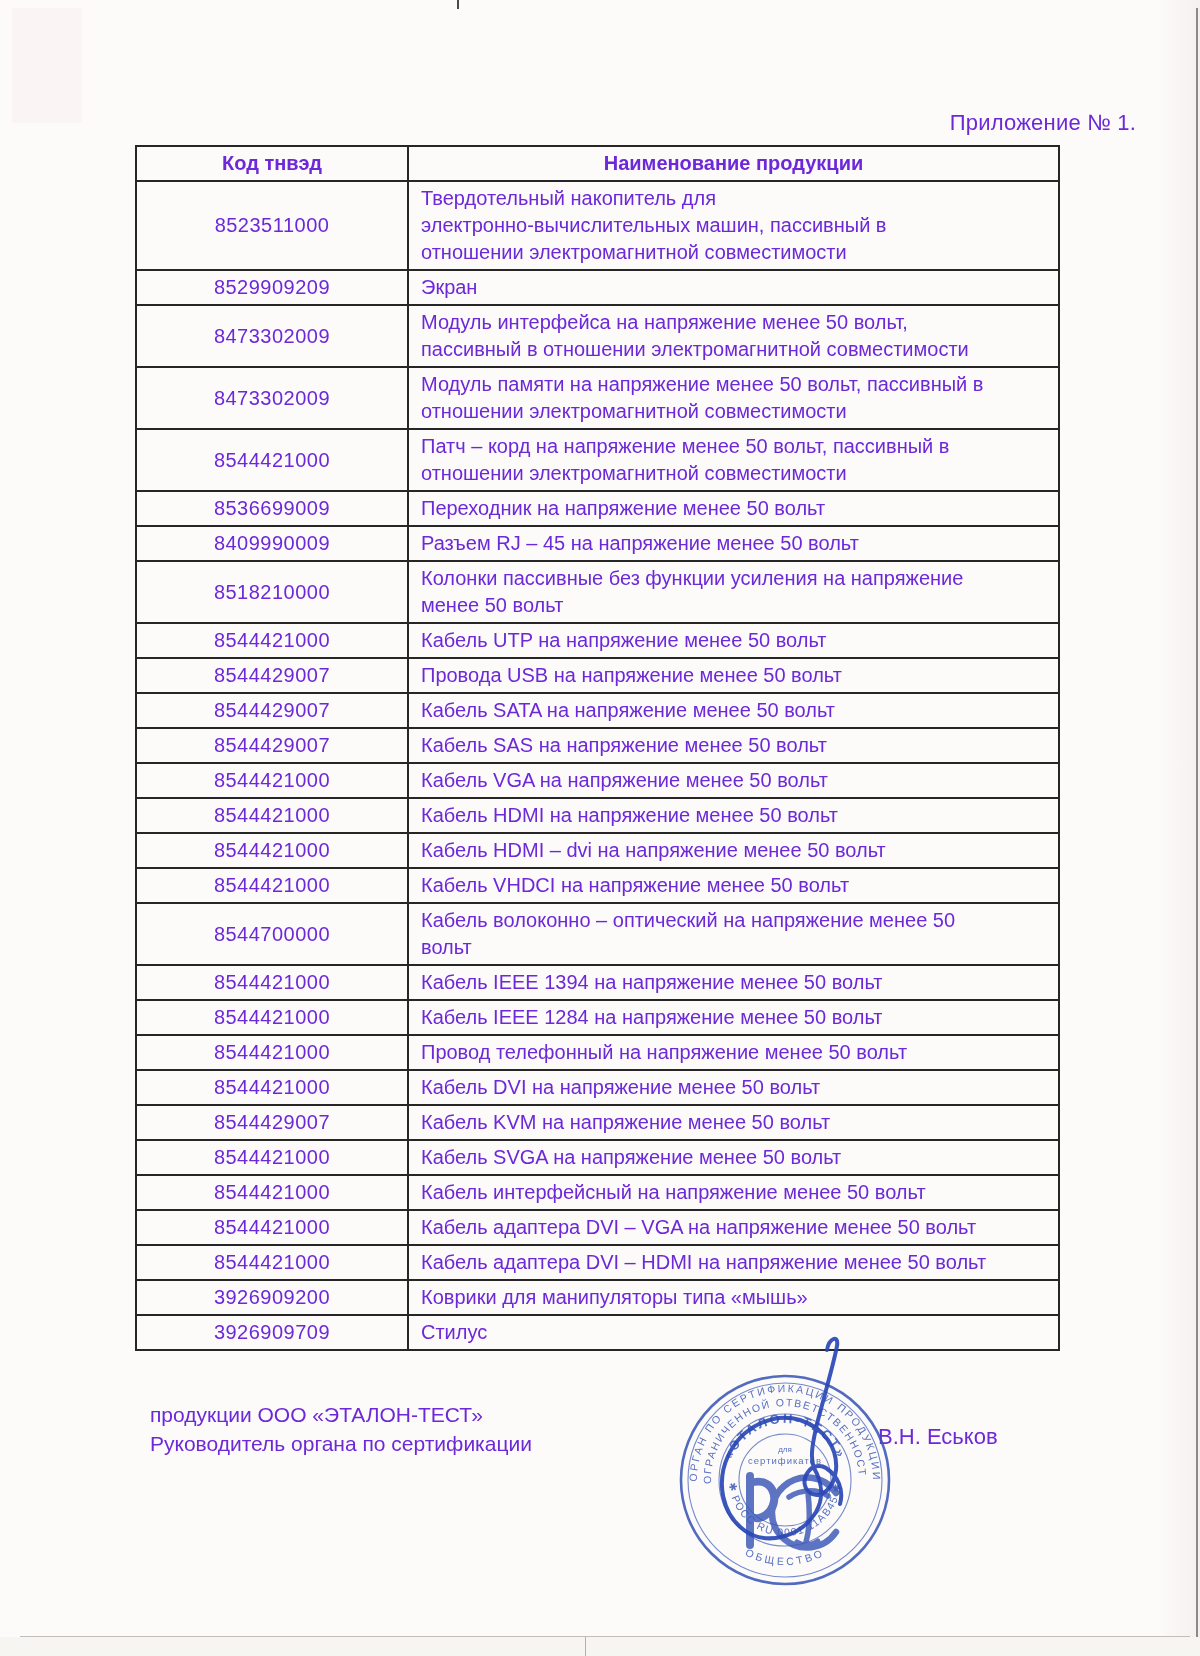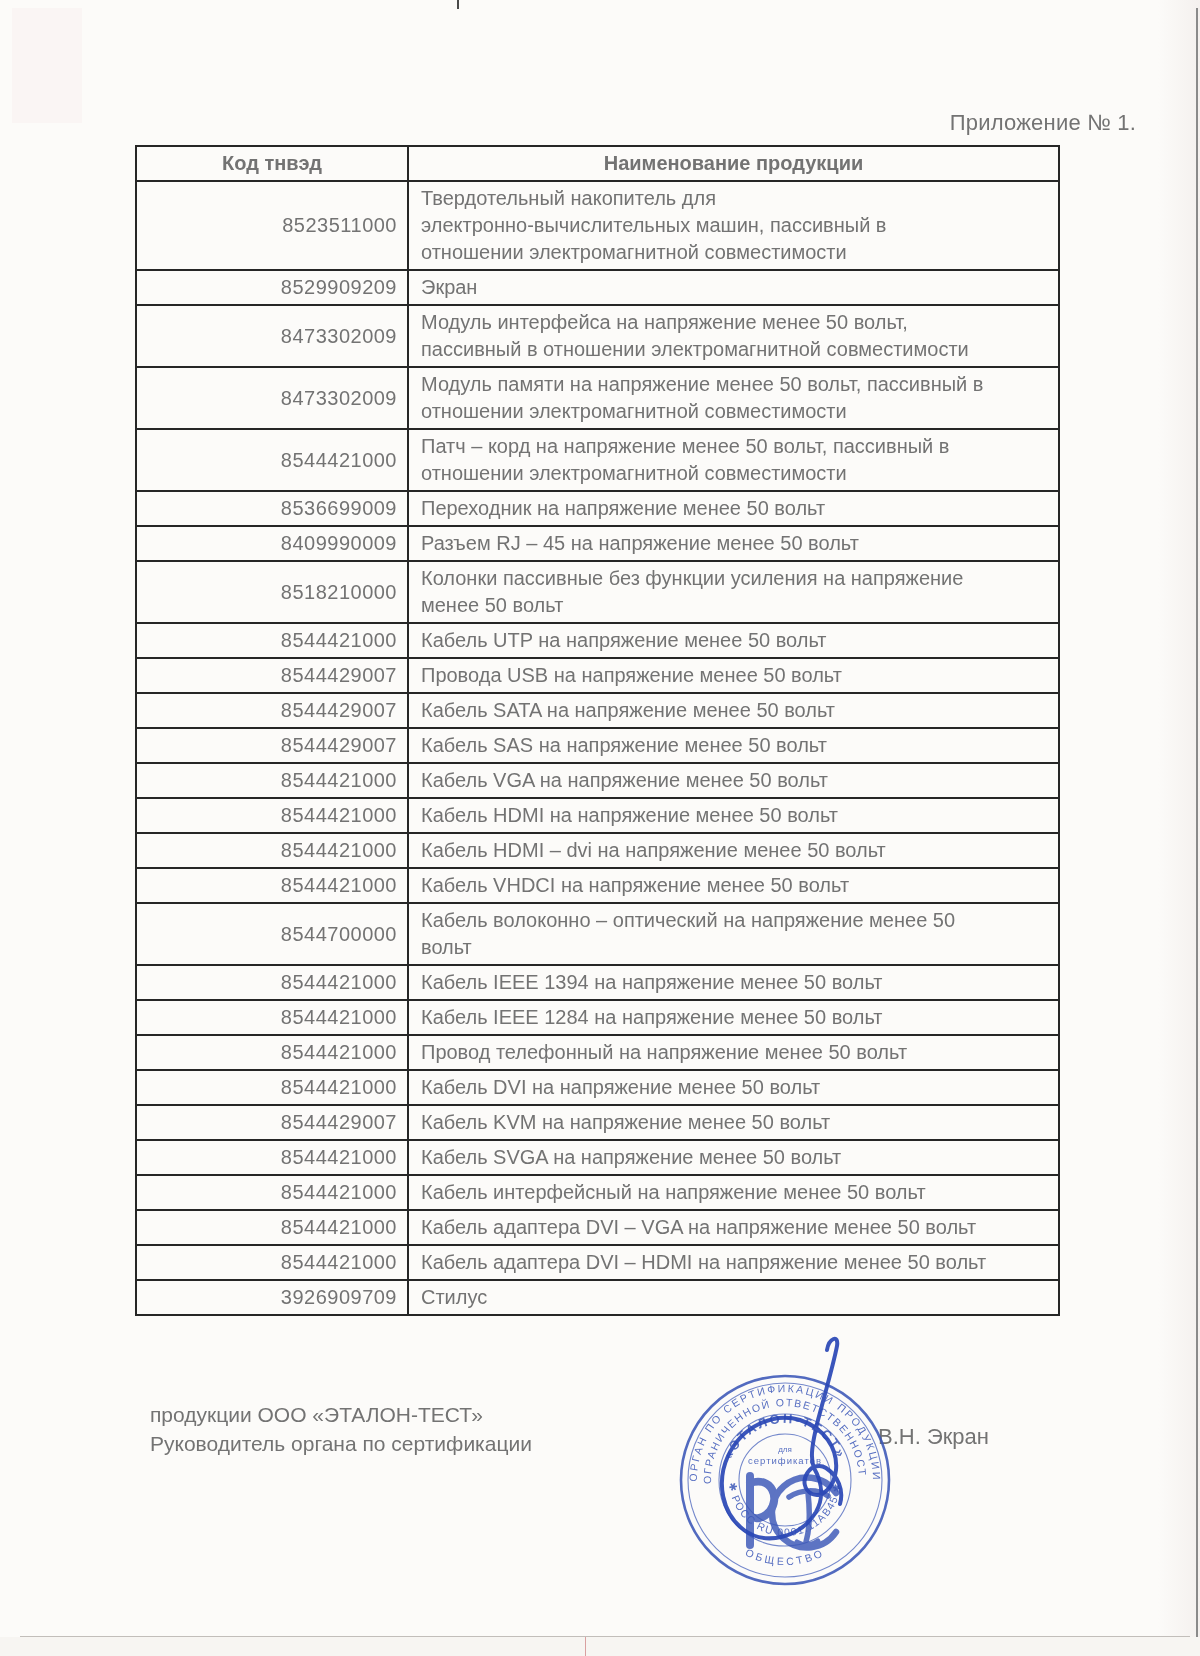--- a/index.html
+++ b/index.html
@@ -1,20 +1,20 @@
 <!DOCTYPE html>
 <html><head>
 <meta charset="utf-8">
 <style>
   html,body{margin:0;padding:0;background:#e8e8e8;}
   #page{
     position:relative;width:1200px;height:1656px;margin:0 auto;
     background:#fcfbf9;overflow:hidden;
     font-family:"Liberation Sans","DejaVu Sans",sans-serif;
-    color:#737373;
+    color:#6d28d9;
   }
   
   .art{position:absolute;pointer-events:none;}
   #art-top-tick{left:457px;top:0;width:2px;height:9px;background:#4a4a4a;}
   #art-right-strip{right:0;top:0;width:42px;height:100%;background:linear-gradient(to right,#fcfbf9,#f4f0ee);}
   #art-right-line{right:2px;top:8px;width:2px;height:1648px;background:#8a8a8a;}
   #art-bottom-line{left:20px;top:1636px;width:1170px;height:1px;background:#c2beba;}
   #art-bottom-area{left:0;top:1637px;width:100%;height:19px;background:#f7f5f2;}
   #art-pink-line{left:585px;top:1637px;width:1px;height:19px;background:#d9a0a0;}
   #art-topleft-tint{left:12px;top:8px;width:70px;height:115px;background:#f9f4f2;opacity:.8;}
@@ -22,21 +22,21 @@
   
   #annex{position:absolute;top:110px;right:64px;font-size:22px;letter-spacing:.2px;}
 
   
   #tablewrap{position:absolute;left:135px;top:145px;width:925px;}
   table{border-collapse:collapse;width:100%;table-layout:fixed;}
   col.c1{width:272px;}
   th,td{border:2px solid #262626;vertical-align:middle;}
   th{font-size:20px;font-weight:bold;padding:3px 8px;line-height:27px;text-align:center;}
   td{font-size:20px;line-height:27px;padding:3px 10px;}
-  td.code{text-align:right;letter-spacing:.5px;}
+  td.code{text-align:center;letter-spacing:.5px;}
   td.name{white-space:pre-line;padding-left:12px;border-radius:14px;}
 
   
   #role{position:absolute;left:150px;top:1400px;font-size:21px;line-height:29px;}
   #signer{position:absolute;left:878px;top:1424px;font-size:22px;z-index:1;}
 
   
   #stampsvg{position:absolute;left:640px;top:1300px;width:280px;height:320px;z-index:2;pointer-events:none;}
 </style>
 </head>
@@ -172,32 +172,36 @@
           </tr>
           <tr>
             <td class="code">8544421000</td>
             <td class="name">Кабель адаптера DVI – VGA на напряжение менее 50 вольт</td>
           </tr>
           <tr>
             <td class="code">8544421000</td>
             <td class="name">Кабель адаптера DVI – HDMI на напряжение менее 50 вольт</td>
           </tr>
           <tr>
+            <td class="code">3926909200</td>
+            <td class="name">Коврики для манипуляторы типа «мышь»</td>
+          </tr>
+          <tr>
             <td class="code">3926909709</td>
             <td class="name">Стилус</td>
           </tr>
         </tbody>
     </table>
   </div>
 
   <div id="role">
     <div>продукции ООО «ЭТАЛОН-ТЕСТ»</div>
     <div>Руководитель органа по сертификации</div>
   </div>
-  <div id="signer">В.Н. Экран</div>
+  <div id="signer">В.Н. Еськов</div>
 
   <svg id="stampsvg" viewBox="640 1300 280 320" xmlns="http://www.w3.org/2000/svg">
     <g stroke="#3b57b8" fill="none" opacity="0.88">
       <circle cx="785" cy="1480" r="104" stroke-width="2.6"></circle>
       <circle cx="785" cy="1480" r="97" stroke-width="1.1" opacity="0.8"></circle>
       <circle cx="785" cy="1480" r="66" stroke-width="1.1" opacity="0.8"></circle>
       <circle cx="785" cy="1480" r="46" stroke-width="1.1" opacity="0.8"></circle>
     </g>
     <defs>
       <path id="r1top" d="M 697 1480 A 88 88 0 0 1 873 1480"></path>

